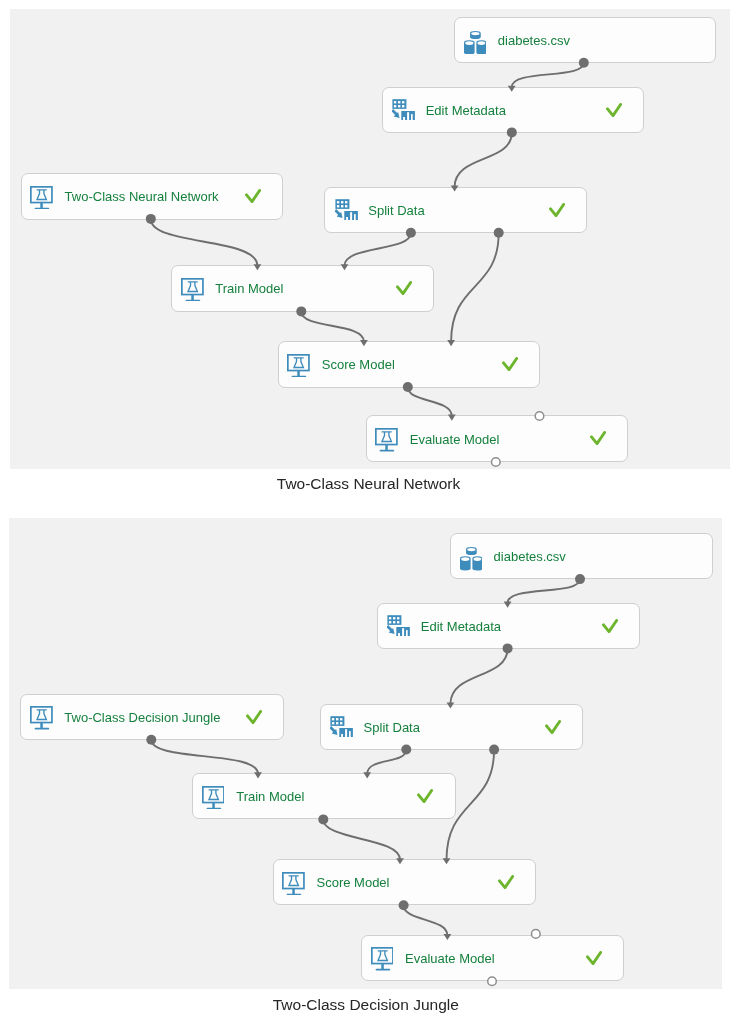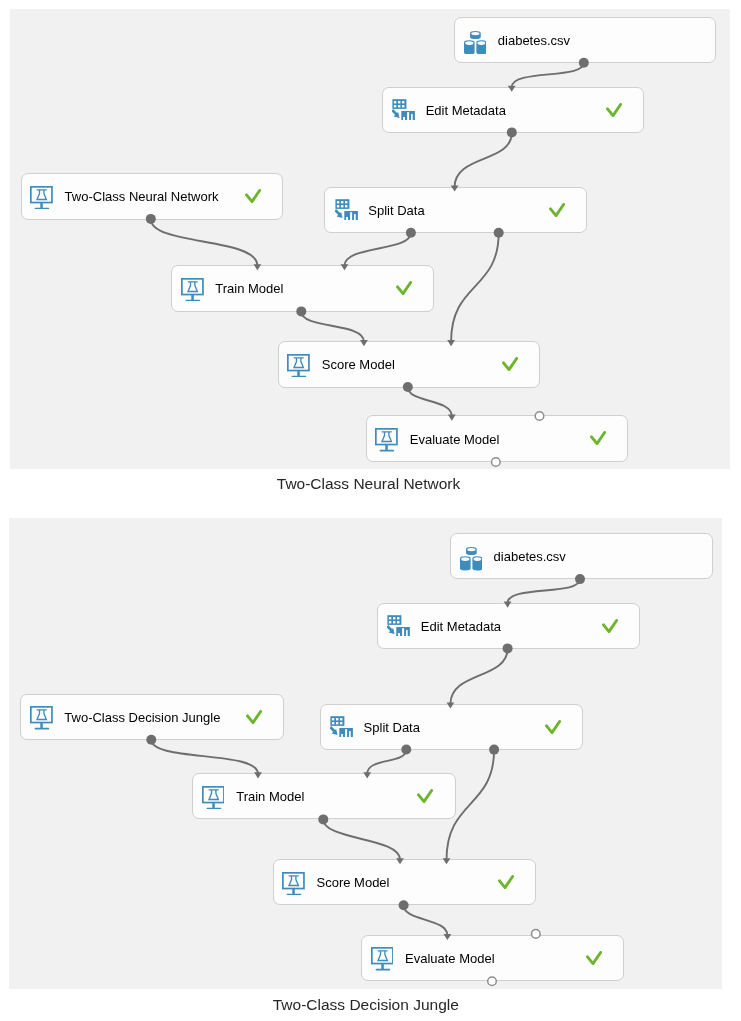--- a/index.html
+++ b/index.html
@@ -7,21 +7,21 @@
   body{width:741px;height:1021px;font-family:"Liberation Sans",sans-serif;overflow:hidden;}
   .page{position:relative;width:741px;height:1021px;background:#fff;}
   .canvas{position:absolute;background:#f1f1f1;}
   .node{position:absolute;background:#fdfdfd;border:1px solid #cfcfcf;border-radius:7px;
         box-sizing:border-box;}
   .node .ico{position:absolute;display:block;}
   .node .ico.dataset{left:9.0px;top:12.8px;}
   .node .ico.transform{left:9.4px;top:11.0px;}
   .node .ico.mlmodel{left:8.5px;top:11.8px;}
   .node .lbl{position:absolute;left:43px;top:50%;transform:translateY(-50%);
-        font-size:13px;color:#000000;white-space:nowrap;line-height:1;}
+        font-size:13px;color:#15803d;white-space:nowrap;line-height:1;}
   .node .chk{position:absolute;right:21.2px;top:15.1px;display:block;}
   .caption{position:absolute;font-size:15.5px;color:#262626;text-align:center;
         white-space:nowrap;line-height:1;}
   svg.wires{position:absolute;left:0;top:0;overflow:visible;pointer-events:none;}
 </style>
 </head>
 <body>
 
 <div class="page">
     <div class="canvas" style="left: 9.8px; top: 8.9px; width: 720.2px; height: 459.7px;"></div>

